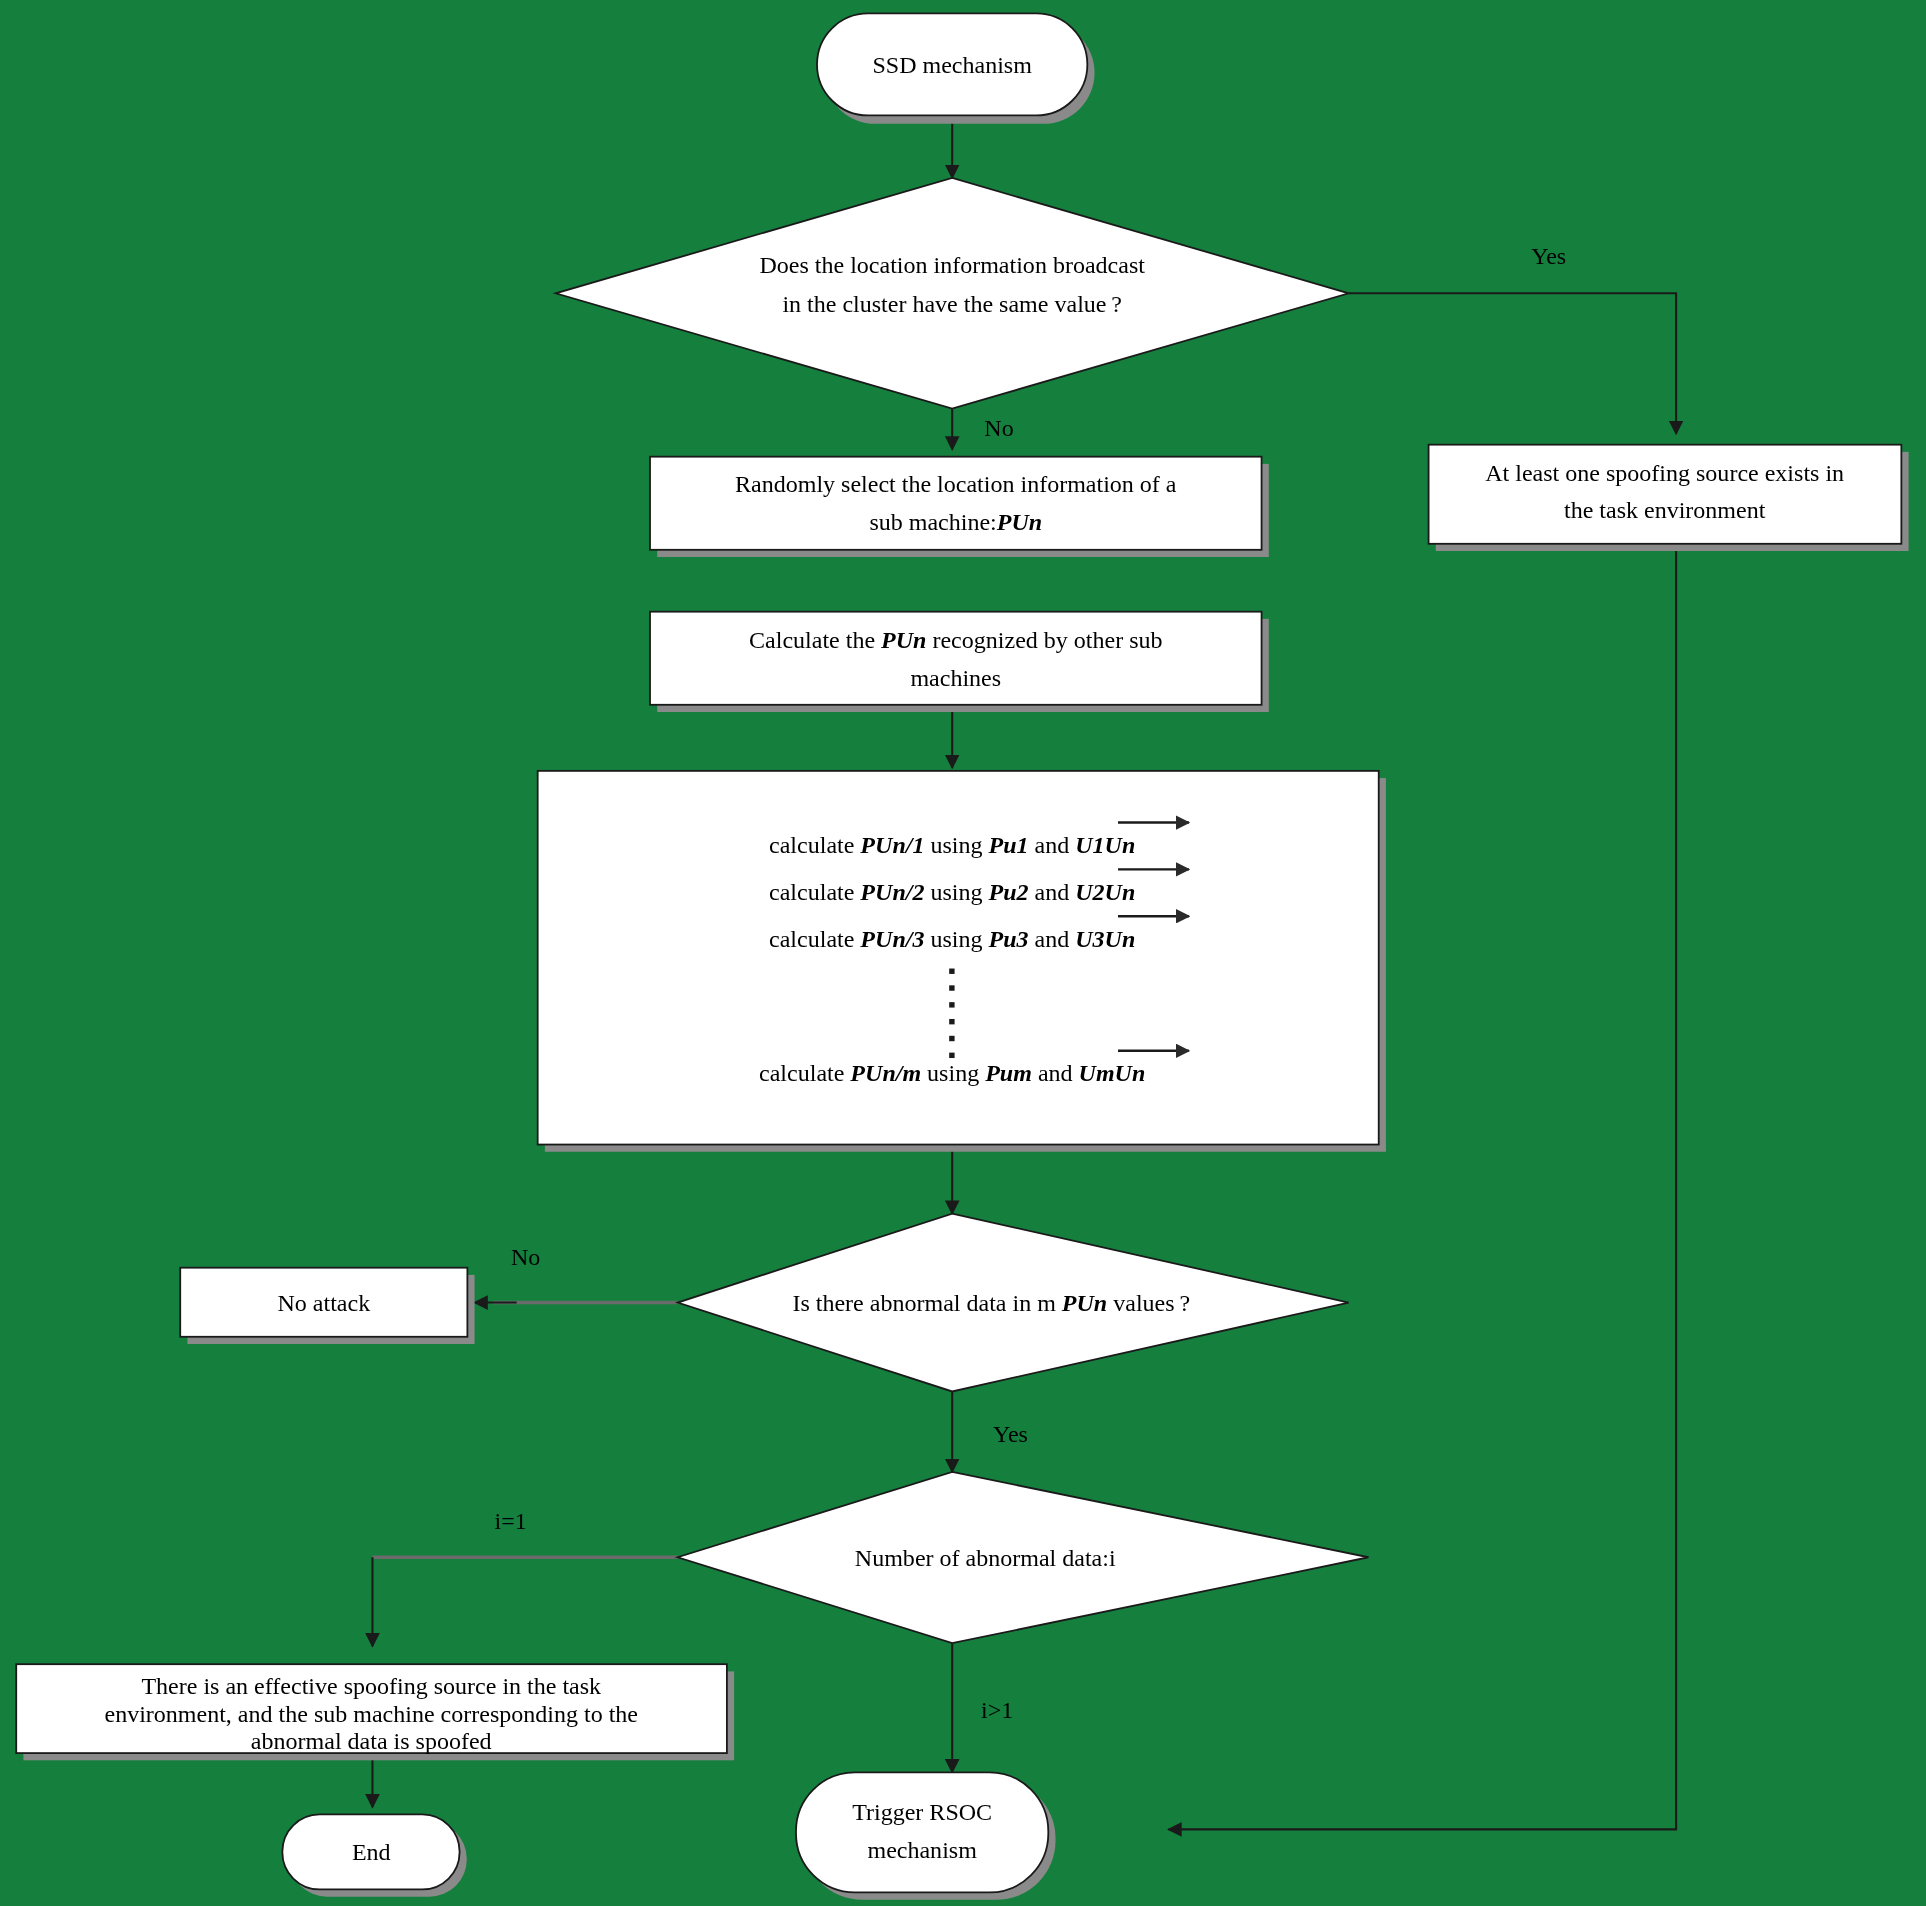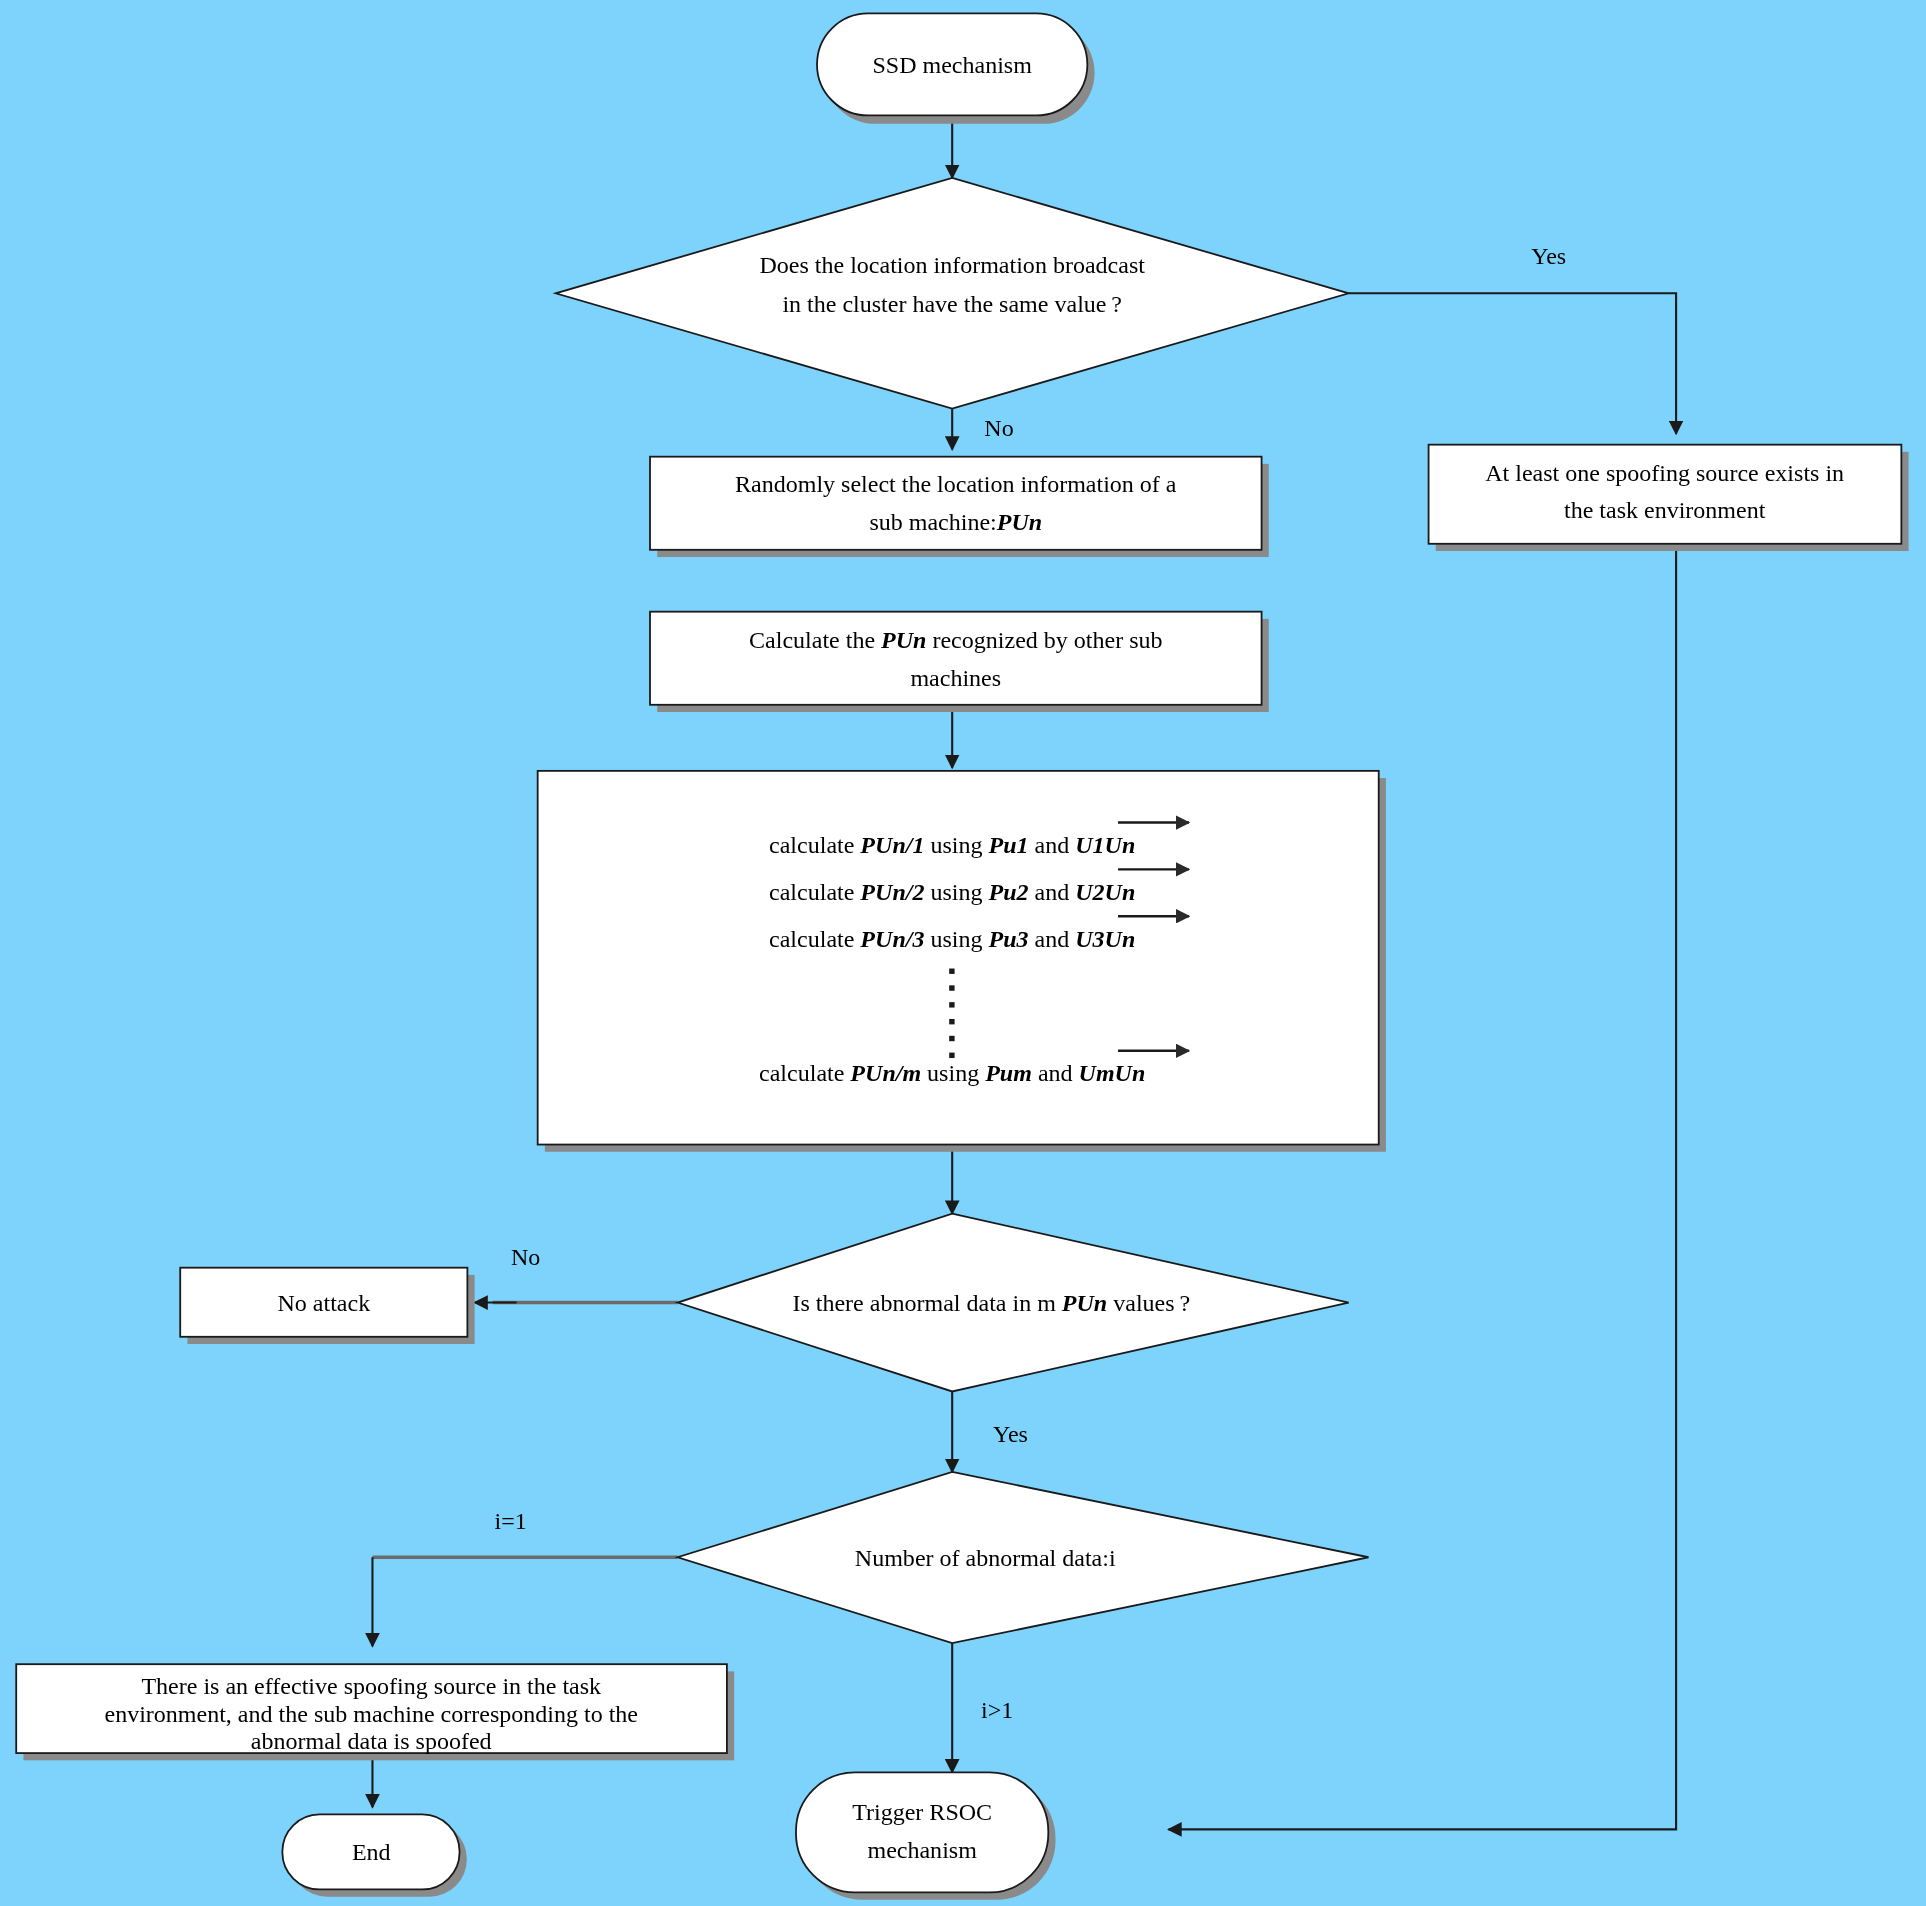--- a/index.html
+++ b/index.html
@@ -1,17 +1,17 @@
 <!DOCTYPE html>
 <html style="font-size:9.6px"><head>
 <meta charset="utf-8">
 <style>
   html,body{margin:0;padding:0;background:#ffffff;}
   body{font-family:"Liberation Serif",ّ"DejaVu Serif",serif;}
-  #stage{position:relative;width:1926px;height:1907px;background:#7dd3fc;overflow:hidden;}
+  #stage{position:relative;width:1926px;height:1907px;background:#15803d;overflow:hidden;}
   svg{position:absolute;left:0;top:0;width:1926px;height:1907px;}
   .shape-stroke{fill:#ffffff;stroke:#1a1a1a;stroke-width:3;}
   .shadow{fill:#8a8a8a;}
   .edge{stroke:#1a1a1a;stroke-width:3.5;fill:none;}
   .edge-thick{stroke:#6b6b6b;stroke-width:6;fill:none;}
   text{font-family:"Liberation Serif","DejaVu Serif",serif;fill:#000;}
   .t-node{font-size:40px;text-anchor:middle;}
   .t-edge{font-size:40px;text-anchor:middle;}
   .t-calc{font-size:40px;text-anchor:middle;}
   .ital{font-style:italic;font-weight:bold;}

